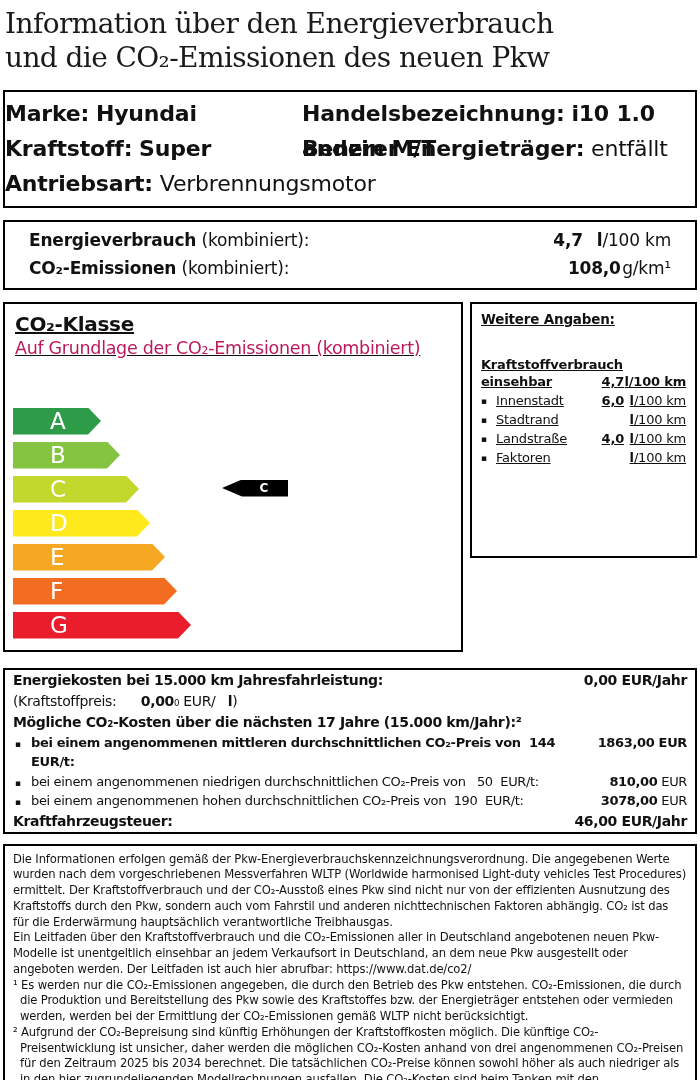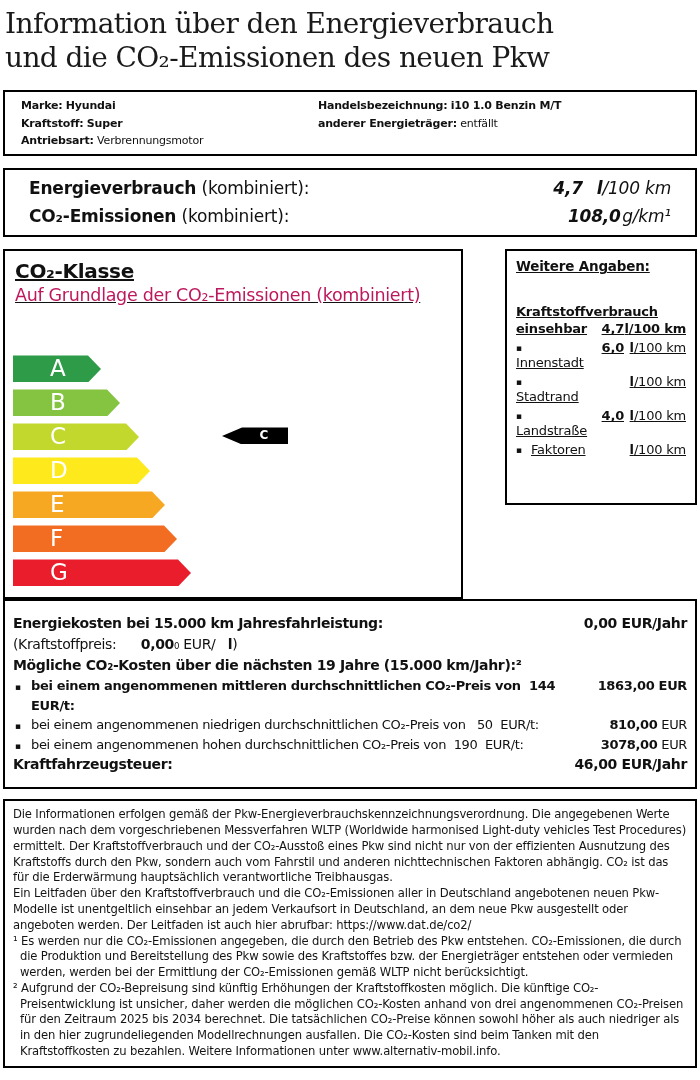--- a/index.html
+++ b/index.html
@@ -12,30 +12,30 @@
   }
   .title {
     font-family:"DejaVu Serif", serif;
     font-weight:400; font-size:28px; line-height:1.2;
     letter-spacing:-0.6px; color:#1a1a1a;
     margin:2px 0 16px 2px;
   }
   .box { border:2px solid #000; background:#fff; }
 
   
-  .vehicle { padding:5px 16px; font-size:11px; line-height:1.58; letter-spacing:-0.2px; }
+  .vehicle { padding:5px 0; font-size:22px; line-height:1.58; letter-spacing:-0.2px; }
   .vrow { position:relative; }
   .vcol2 { position:absolute; left:297px; top:0; }
   .lbl { font-weight:700; }
   .b { font-weight:700; }
 
   
   .consumption { margin-top:12px; padding:5px 24px; font-size:17px; line-height:1.62; letter-spacing:-0.2px; }
   .crow { display:flex; align-items:baseline; }
-  .crow .right { margin-left:auto;font-style:italic; }
+  .crow .right { margin-left:auto; }
   .gap14 { display:inline-block; width:14px; }
 
   
   .main-row { display:flex; gap:7px; margin-top:12px;text-decoration:underline; }
   .co2box { width:460px; height:350px; padding:8px 10px; position:relative; flex:none; }
   .co2box h2 { font-size:20px; letter-spacing:-0.3px; }
   .co2box .sub { font-size:17.5px; letter-spacing:-0.3px; margin-top:2px; color:#be185d; }
   .arrows { position:absolute; left:8px; top:104px; }
   .arrow {
     height:27px; margin-bottom:7px;
@@ -44,32 +44,32 @@
     clip-path:polygon(0 0, calc(100% - 13px) 0, 100% 50%, calc(100% - 13px) 100%, 0 100%);
   }
   .marker {
     position:absolute; left:217px; top:176px; width:66px; height:17px;
     color:#fff; font-size:12px; font-weight:700; line-height:17px;
     text-align:center; padding-left:18px;
     clip-path:polygon(0 50%, 20px 0, 100% 0, 100% 100%, 20px 100%);
   }
 
   
-  .wa { flex:1; padding:7px 9px; font-size:13px; letter-spacing:-0.2px; height:256px;margin-left:35px; }
+  .wa { flex:1; padding:7px 9px; font-size:13px; letter-spacing:-0.2px; height:256px; }
   .wa .heading { font-size:13.5px; font-weight:700; }
   .wa .kv-head { font-weight:700; margin-top:30px; }
   .warow { display:flex; align-items:baseline; margin-top:4px; }
   .warow .walabel { flex:1; }
   .warow .bullet { display:inline-block; width:15px; font-size:9px; vertical-align:1px; }
   .warow .waval { width:36px; text-align:right; font-weight:700; }
   .warow .waunit { width:62px; text-align:right; }
   .warow.allbold { font-weight:700; margin-top:2px; }
 
   
-  .costs { margin-top:0; padding:12px 8px; font-size:14px; line-height:1.5; letter-spacing:-0.35px; }
+  .costs { margin-top:16px; padding:0 8px; font-size:14px; line-height:1.5; letter-spacing:-0.35px; }
   .costrow { display:flex; align-items:baseline; }
   .costrow .right { margin-left:auto; text-align:right; white-space:nowrap; }
   .pw { white-space:pre-wrap; }
   .cbullet { font-size:13px; }
   .cbullet .sq { display:inline-block; width:18px; padding-left:2px; font-size:9px; vertical-align:1px; }
   .cbullet .cbl { flex:1; }
   sup.s0 { font-size:62%; vertical-align:super; }
 
   
   .fine { margin-top:10px; padding:6px 8px; font-size:11.6px; line-height:1.36; letter-spacing:-0.15px; color:#141414; }
@@ -196,21 +196,21 @@
   </div>
   <div class="costrow">
     <span class="pw">(Kraftstoffpreis:      </span>
       <span class="b">0,00</span>
       <sup class="s0">0</sup>
       <span class="pw"> EUR/   </span>
       <span class="b">l</span>
       <span>)</span>
   </div>
   <div class="costrow">
-    <span class="b">Mögliche CO₂-Kosten über die nächsten 19 Jahre (15.000 km/Jahr):²</span>
+    <span class="b">Mögliche CO₂-Kosten über die nächsten 17 Jahre (15.000 km/Jahr):²</span>
   </div>
   <div class="costrow cbullet b">
     <span class="sq">▪</span>
     <span class="cbl pw">bei einem angenommenen mittleren durchschnittlichen CO₂-Preis von  144  EUR/t:</span>
     <span class="right"><span class="b">1863,00</span><span> EUR</span></span>
   </div>
   <div class="costrow cbullet">
     <span class="sq">▪</span>
     <span class="cbl pw">bei einem angenommenen niedrigen durchschnittlichen CO₂-Preis von   50  EUR/t:</span>
     <span class="right"><span class="b">810,00</span><span> EUR</span></span>

